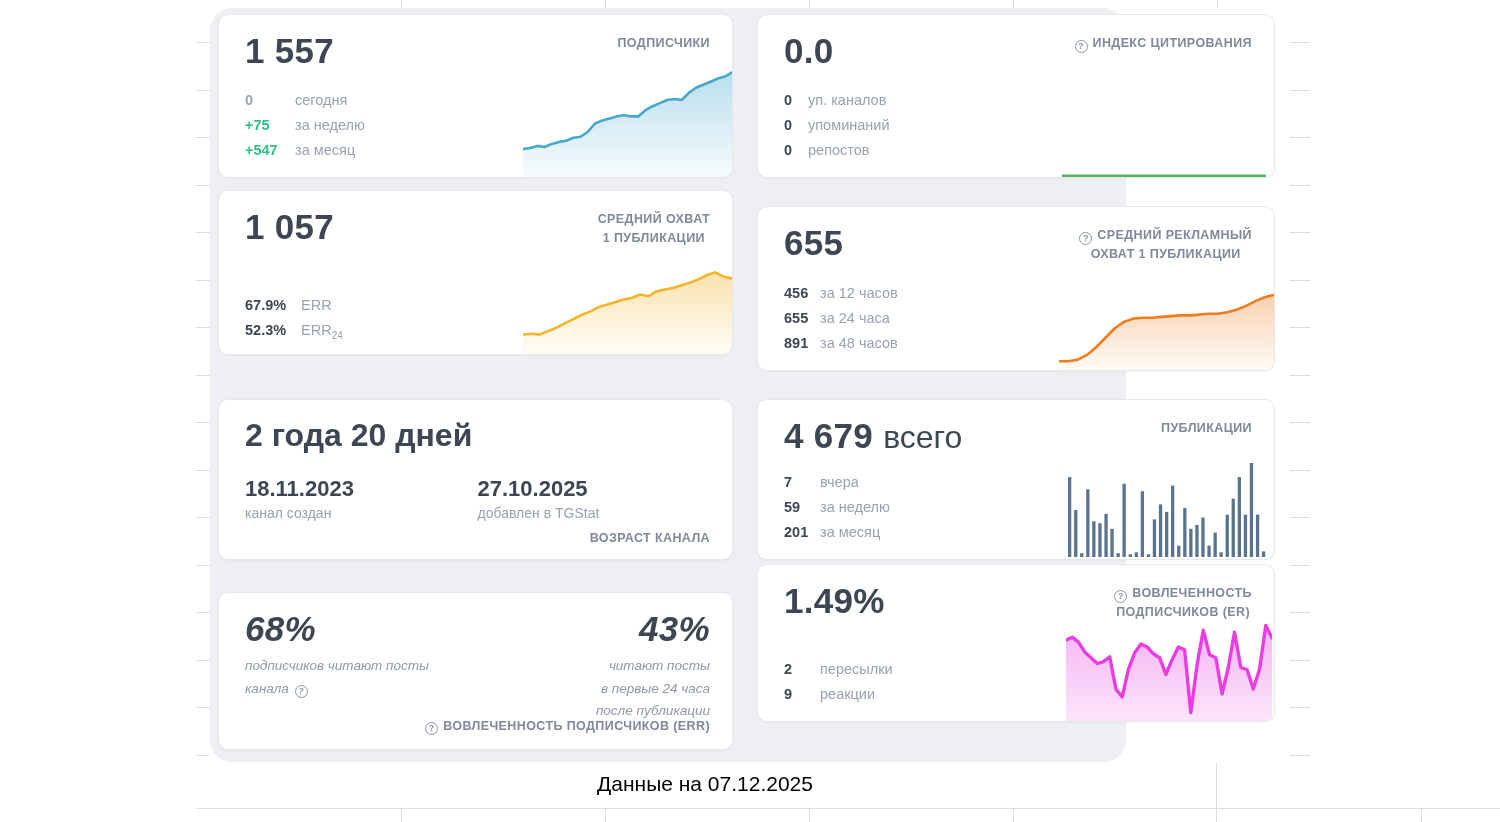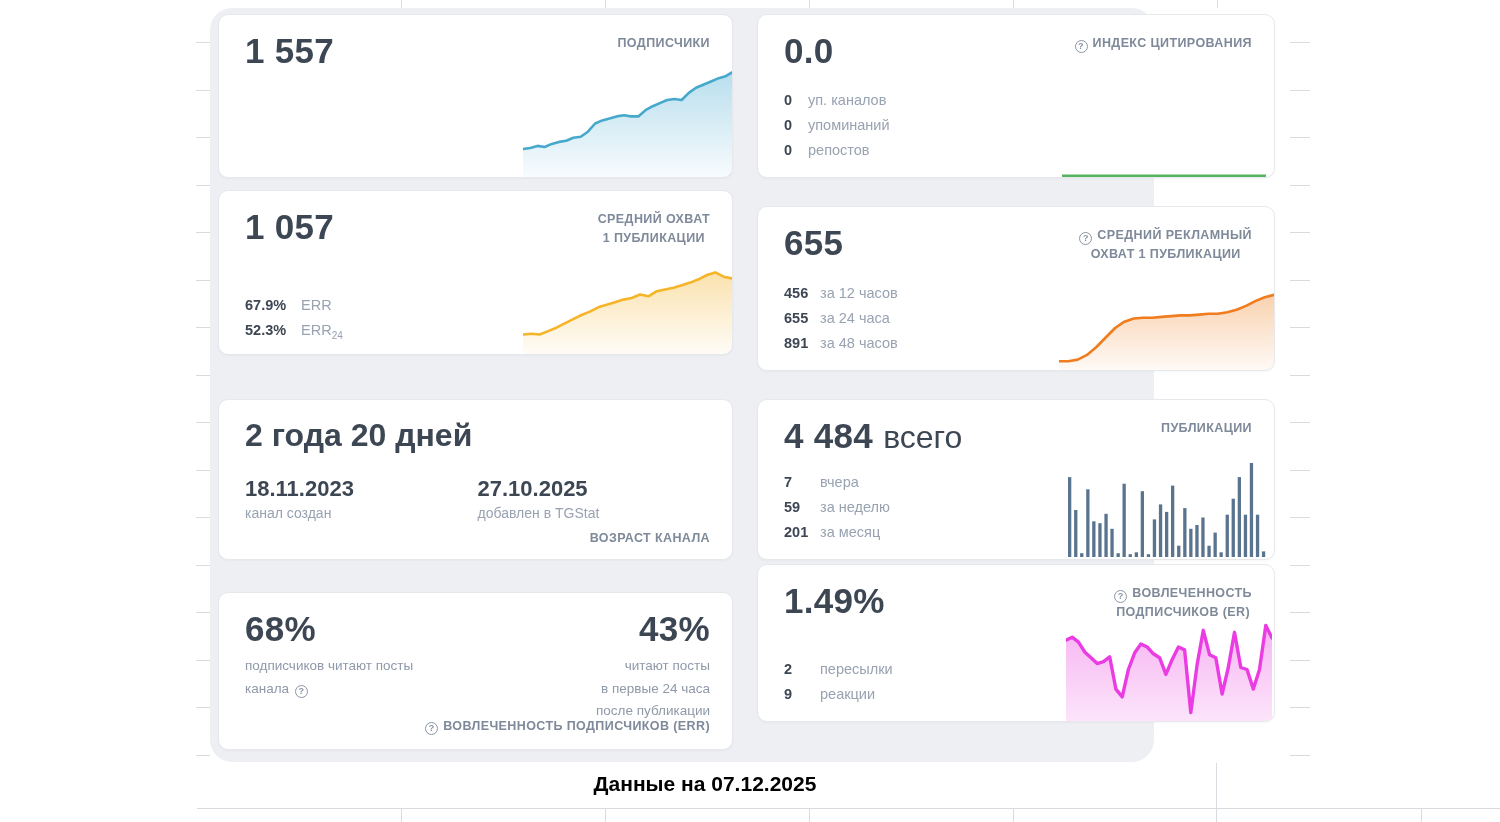--- a/index.html
+++ b/index.html
@@ -1,21 +1,21 @@
 <!DOCTYPE html>
 <html><head>
 <meta charset="utf-8">
 <style>
   html,body{margin:0;padding:0;background:#fff;}
   #stage{position:relative;width:1500px;height:822px;background:#ffffff;overflow:hidden;
          font-family:"Liberation Sans","DejaVu Sans",sans-serif;-webkit-font-smoothing:antialiased;}
   
   .gl{position:absolute;background:#d8dbe0;}
   
-  #panel{position:absolute;left:210px;top:8px;width:916px;height:754px;background:#edeff3;border-radius:22px;padding-left:28px;}
+  #panel{position:absolute;left:210px;top:8px;width:916px;height:754px;background:#edeff3;border-radius:22px;}
   .card{position:absolute;background:#ffffff;border:1px solid #e6e8ec;border-radius:10px;
         box-shadow:0 1px 2px rgba(40,50,70,.04);overflow:hidden;box-sizing:border-box;
         display:flex;flex-direction:column;padding:16px 22px 14px 26px;}
   .big{font-size:35px;font-weight:700;color:#3d4754;line-height:1.15;letter-spacing:.3px;white-space:nowrap;}
   .big .big-suffix{font-weight:400;font-size:32px;letter-spacing:0;}
   .card-label{position:absolute;top:19px;right:22px;text-align:center;font-size:12.5px;font-weight:700;
               color:#7e8999;line-height:1.55;letter-spacing:.4px;white-space:nowrap;}
   .corner-label{position:absolute;bottom:14px;right:22px;text-align:right;font-size:12.5px;font-weight:700;
               color:#7e8999;letter-spacing:.4px;white-space:nowrap;}
   .hicon{display:inline-flex;align-items:center;justify-content:center;width:13px;height:13px;
@@ -30,25 +30,25 @@
   .sl sub{font-size:10px;}
   .w50{min-width:50px}.w24{min-width:24px}.w56{min-width:56px}.w36{min-width:36px}
   .chart{position:absolute;z-index:1;}
   
   .age-big{font-size:32px;font-weight:700;color:#3d4754;line-height:1.2;}
   .dates{display:flex;margin-top:22px;}
   .date-col{width:240px;}
   .date-val{font-size:22px;font-weight:700;color:#3d4754;}
   .date-lab{font-size:14px;color:#98a2b1;margin-top:3px;}
   
-  .err-cols{display:flex;justify-content:space-between;}
+  .err-cols{display:flex;justify-content:space-between;font-style:italic;}
   .err-col-r{text-align:right;}
   .err-desc{font-size:13.5px;color:#8f99a8;line-height:1.65;margin-top:6px;}
   .footer-note{position:absolute;left:0;top:772px;width:1410px;text-align:center;
-               font-size:21px;font-weight:700;color:#000;}
+               font-size:21px;font-weight:400;color:#000;}
 </style>
 </head>
 <body>
 
 <div id="stage">
 
   <div class="gl" style="left:401px;top:0;width:1px;height:8px"></div>
   <div class="gl" style="left:605px;top:0;width:1px;height:8px"></div>
   <div class="gl" style="left:809px;top:0;width:1px;height:8px"></div>
   <div class="gl" style="left:1013px;top:0;width:1px;height:8px"></div>
@@ -93,20 +93,25 @@
       <div class="gl" style="left: 1290px; top: 707px; width: 20px; height: 1px;"></div>
       <div class="gl" style="left: 196px; top: 755px; width: 14px; height: 1px;"></div>
       <div class="gl" style="left: 1290px; top: 755px; width: 20px; height: 1px;"></div>
     </div>
 
   <div id="panel">
 
     <div class="card" style="left:8px;top:6px;width:515px;height:164px;">
       <div class="big">1 557</div>
       <div class="card-label"><span>ПОДПИСЧИКИ</span></div>
+      <div class="stats">
+        <div class="stat-row"><span class="sv muted w50">0</span><span class="sl">сегодня</span></div>
+        <div class="stat-row"><span class="sv green w50">+75</span><span class="sl">за неделю</span></div>
+        <div class="stat-row"><span class="sv green w50">+547</span><span class="sl">за месяц</span></div>
+      </div>
       <div class="chart" style="right:0;bottom:0;width:209px;height:107px;"><svg width="209" height="107" viewBox="0 0 209 107">
             <defs>
               <linearGradient id="grad0" x1="0" y1="0" x2="0" y2="1">
                 <stop offset="0" stop-color="#7fc4e0" stop-opacity="0.55"></stop>
                 <stop offset="1" stop-color="#7fc4e0" stop-opacity="0.06"></stop>
               </linearGradient>
             </defs>
             <path d="M0,107 L0.0,79.0 L7.2,78.0 L14.4,75.9 L21.6,77.0 L28.8,73.9 L36.0,71.9 L43.2,70.8 L50.4,67.8 L57.7,66.8 L64.9,61.7 L72.1,53.5 L79.3,50.4 L86.5,48.4 L93.7,46.4 L100.9,45.3 L108.1,46.4 L115.3,46.4 L122.5,40.2 L129.7,36.2 L136.9,33.1 L144.1,30.0 L151.3,29.0 L158.6,30.0 L165.8,22.9 L173.0,17.8 L180.2,14.7 L187.4,11.7 L194.6,8.6 L201.8,6.6 L209.0,2.5 L209,107 Z" fill="url(#grad0)"></path>
             <path d="M0.0,79.0 L7.2,78.0 L14.4,75.9 L21.6,77.0 L28.8,73.9 L36.0,71.9 L43.2,70.8 L50.4,67.8 L57.7,66.8 L64.9,61.7 L72.1,53.5 L79.3,50.4 L86.5,48.4 L93.7,46.4 L100.9,45.3 L108.1,46.4 L115.3,46.4 L122.5,40.2 L129.7,36.2 L136.9,33.1 L144.1,30.0 L151.3,29.0 L158.6,30.0 L165.8,22.9 L173.0,17.8 L180.2,14.7 L187.4,11.7 L194.6,8.6 L201.8,6.6 L209.0,2.5" fill="none" stroke="#46a9cb" stroke-width="2.6" stroke-linejoin="round" stroke-linecap="round"></path>
           </svg></div>
@@ -179,21 +184,21 @@
         </div>
         <div class="date-col">
           <div class="date-val">27.10.2025</div>
           <div class="date-lab">добавлен в TGStat</div>
         </div>
       </div>
       <div class="corner-label">ВОЗРАСТ КАНАЛА</div>
     </div>
 
     <div class="card" style="left:547px;top:391px;width:518px;height:161px;">
-      <div class="big"><span>4 484</span> <span class="big-suffix">всего</span></div>
+      <div class="big"><span>4 679</span> <span class="big-suffix">всего</span></div>
       <div class="card-label"><span>ПУБЛИКАЦИИ</span></div>
       <div class="stats">
         <div class="stat-row"><span class="sv w36">7</span><span class="sl">вчера</span></div>
         <div class="stat-row"><span class="sv w36">59</span><span class="sl">за неделю</span></div>
         <div class="stat-row"><span class="sv w36">201</span><span class="sl">за месяц</span></div>
       </div>
       <div class="chart" style="right:6px;bottom:2px;width:200px;height:96px;"><svg width="200" height="96" viewBox="0 0 200 96">
             <rect x="0.0" y="16.1" width="3.3" height="79.9" fill="#5a7490"></rect>
             <rect x="6.1" y="49.0" width="3.3" height="47.0" fill="#5a7490"></rect>
             <rect x="12.1" y="92.2" width="3.3" height="3.8" fill="#5a7490"></rect>

